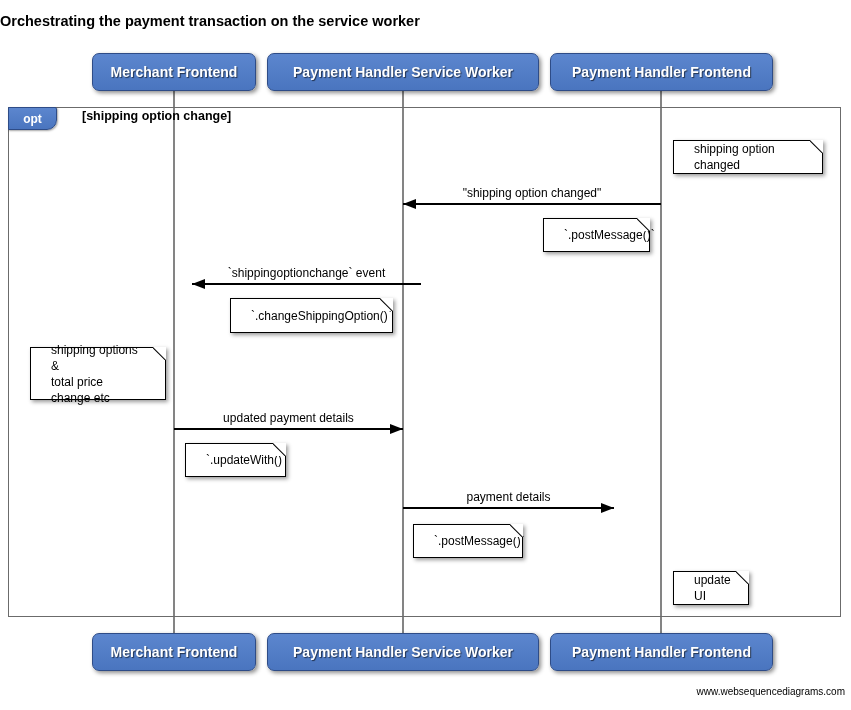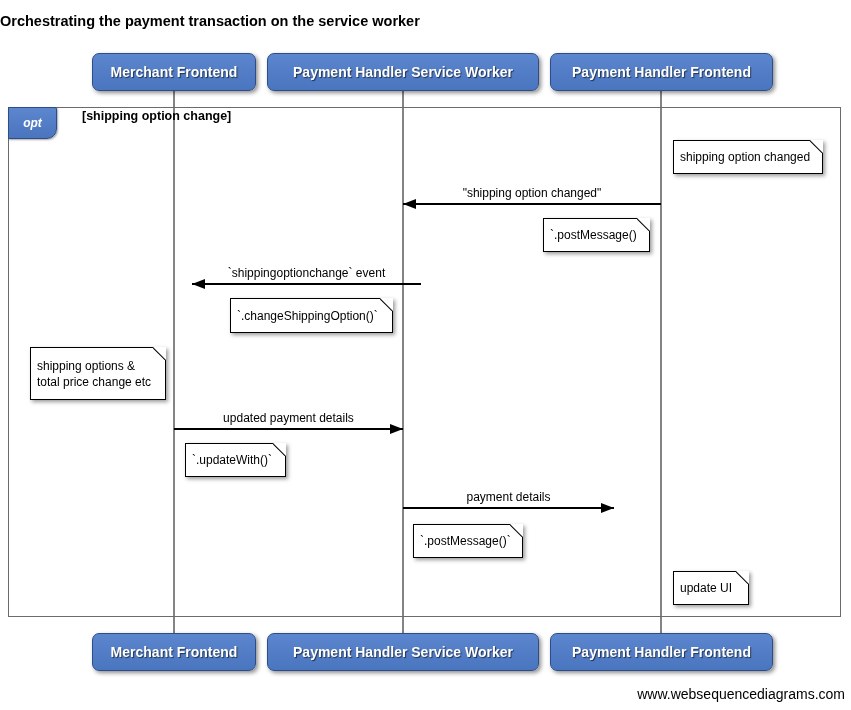--- a/index.html
+++ b/index.html
@@ -46,27 +46,27 @@
     text-shadow:1px 1px 1px rgba(0,0,0,0.6);
     display:flex;align-items:center;justify-content:center;
     white-space:nowrap;
   }
   
   .frame{
     position:absolute;left:8px;top:107px;width:833px;height:510px;
     border:1px solid var(--frame-border);
   }
   .opt-tab{
-    position:absolute;left:8px;top:107px;width:49px;height:32px;
+    position:absolute;left:8px;top:107px;width:49px;height:23px;
     background:linear-gradient(180deg,var(--actor-fill-top),var(--actor-fill-bottom));
     border:1px solid var(--actor-border);
     border-radius:0 2px 10px 0;
     box-shadow:1px 1px 2px rgba(0,0,0,0.35);
     color:#fff;font-size:12px;font-weight:bold;
-    display:flex;align-items:center;justify-content:center;font-style:italic;
+    display:flex;align-items:center;justify-content:center;
   }
   .guard{
     position:absolute;left:82px;top:109px;height:16px;
     font-size:12.5px;font-weight:bold;white-space:nowrap;
   }
   
   .msg{position:absolute;}
   .msg .lbl{
     font-size:12px;line-height:15px;height:15px;
     text-align:center;white-space:nowrap;margin-bottom:2px;
@@ -79,36 +79,36 @@
   }
   .msg .head.w{left:0;border-right:13px solid var(--arrow);}
   .msg .head.e{right:0;border-left:13px solid var(--arrow);}
   
   .note{
     position:absolute;
     background:var(--note-bg);
     border:1px solid var(--note-border);
     box-shadow:2px 2px 4px rgba(0,0,0,0.4);
     font-size:12px;line-height:16px;
-    padding:0 6px;
+    padding:0 20px;
     display:flex;align-items:center;
     white-space:pre-line;
   }
   .fold{
     position:absolute;top:-1px;right:-1px;width:13px;height:13px;
     background:#ffffff;overflow:hidden;
   }
   .fold::before{
     content:"";position:absolute;left:0;top:0;
     width:19px;height:1px;background:var(--note-border);
     transform:rotate(45deg);transform-origin:0 0;
   }
   .footer{
     position:absolute;right:6px;top:686px;
-    font-size:14px;white-space:nowrap;
+    font-size:10px;white-space:nowrap;
   }
 </style>
 </head>
 <body>
 
 <div id="canvas">
 
   <div class="title">Orchestrating the payment transaction on the service worker</div>
 
   <div class="lifeline" style="left:173px"></div>

